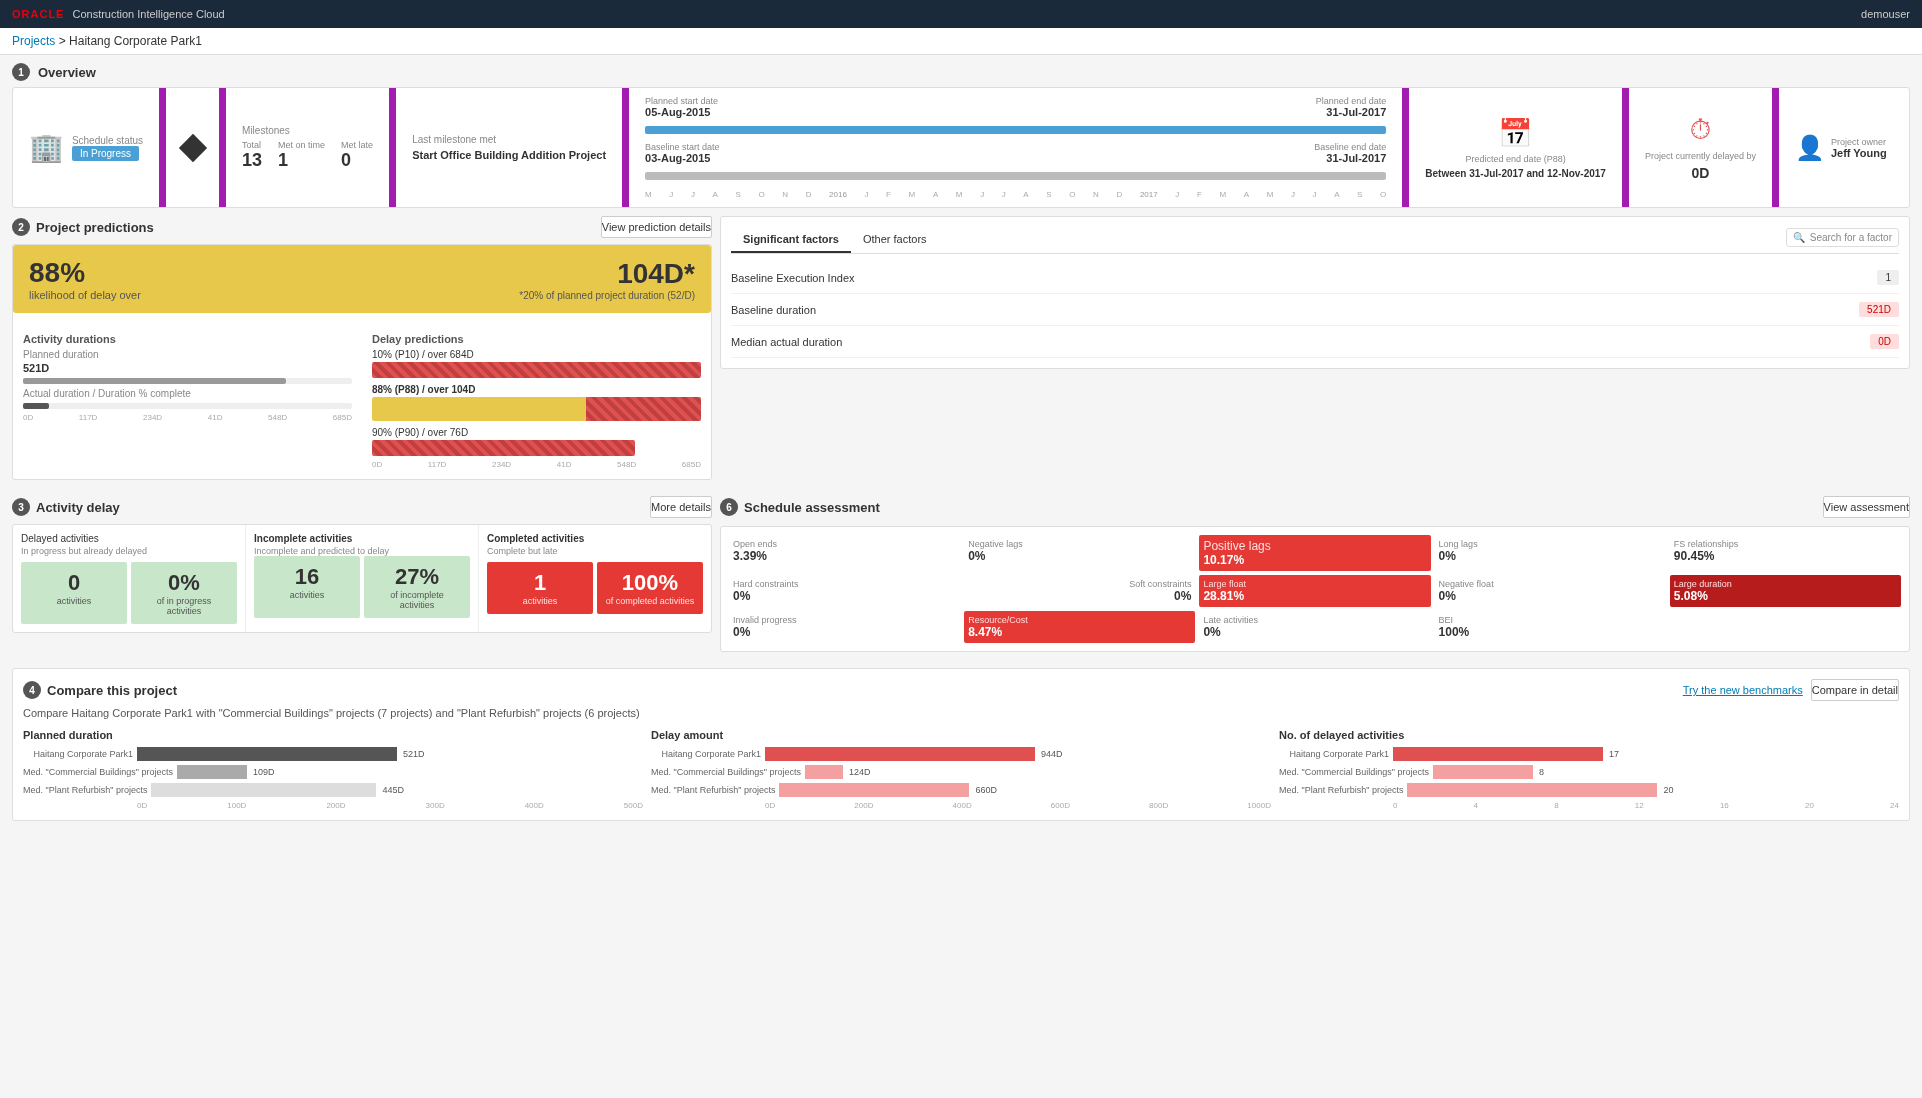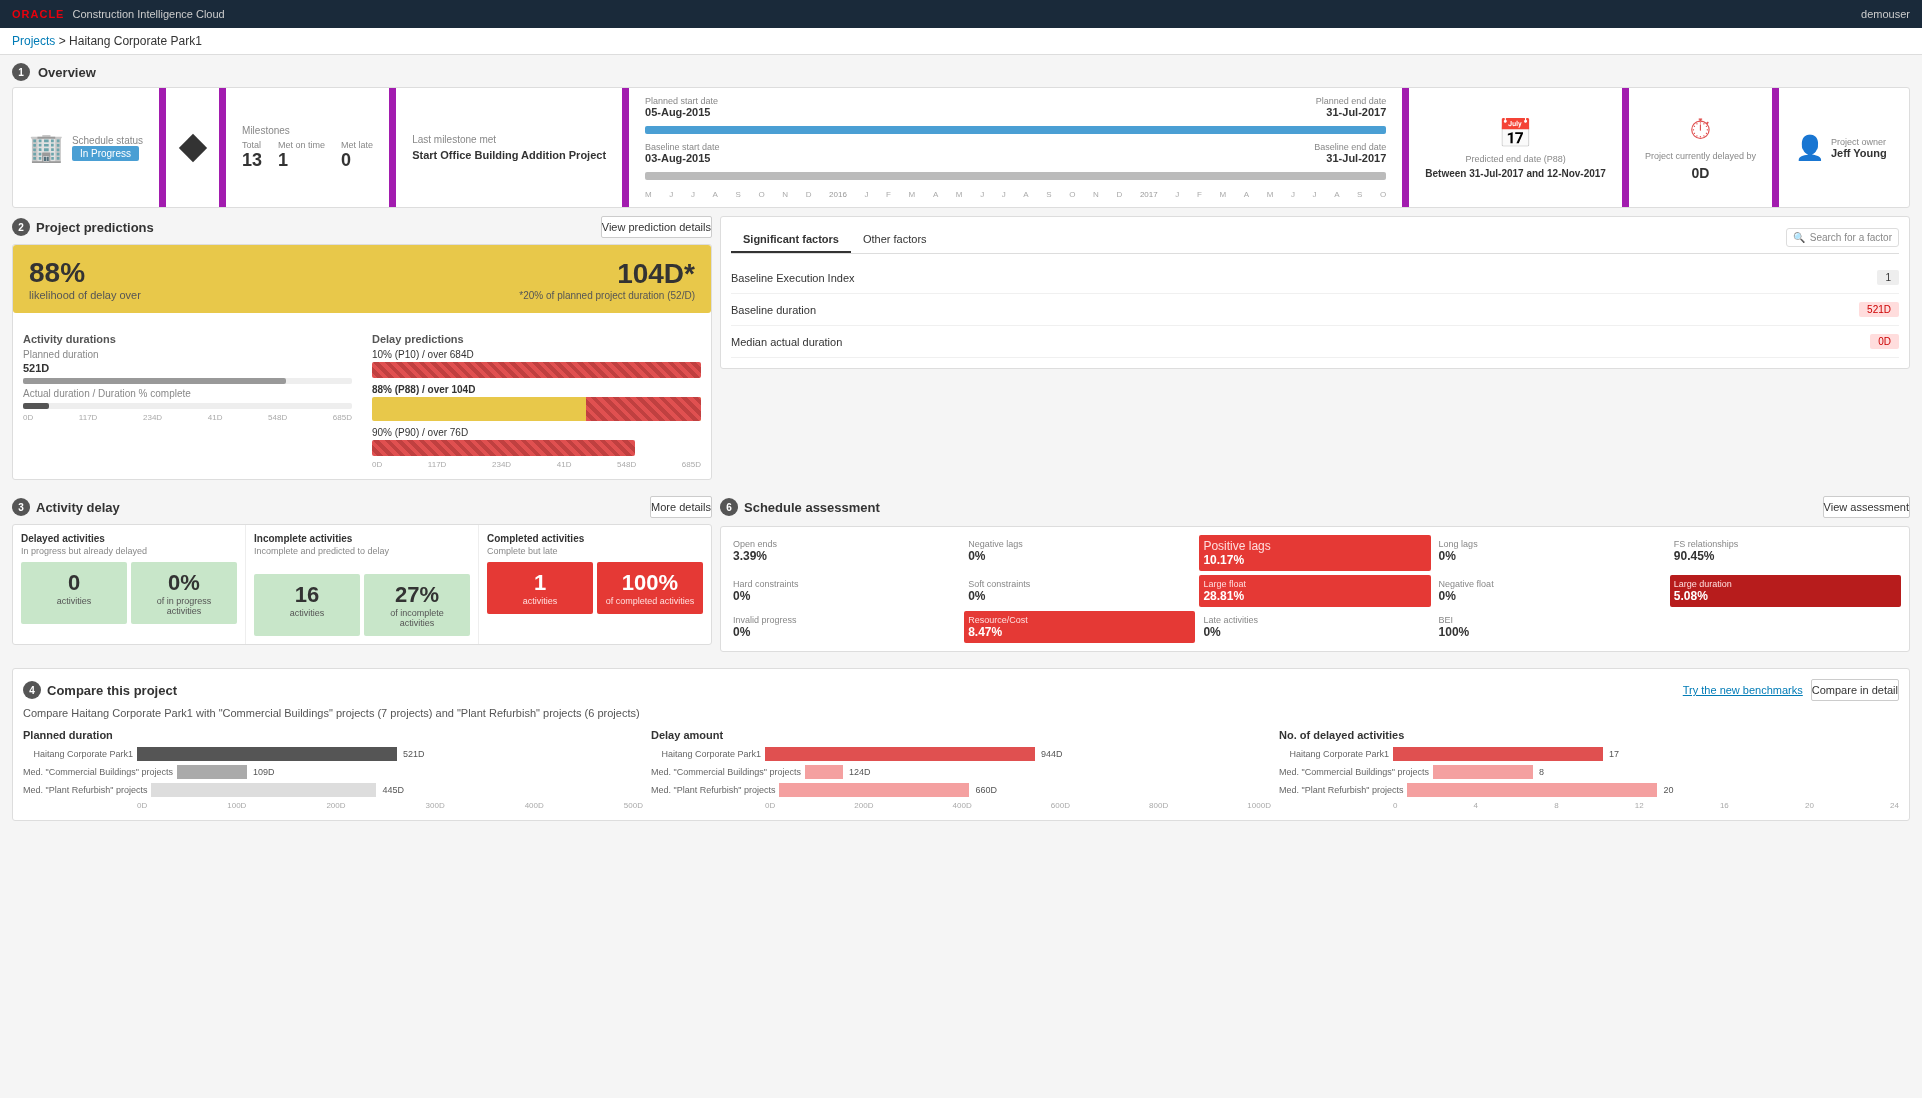--- a/index.html
+++ b/index.html
@@ -349,37 +349,37 @@
           <div class="section-number">3</div>
           <span class="section-title">Activity delay</span>
         </div>
         <button class="btn">More details</button>
       </div>
 
       <div class="card" style="padding:0;">
         <div style="display:flex;">
 
           <div style="flex:1; padding:8px; border-right:1px solid #eee;">
-            <div style="font-size:10px; font-weight:bold; margin-bottom:2px;">Delayed activities</div>
+            <div style="font-size:10px; font-weight:normal; margin-bottom:2px;">Delayed activities</div>
             <div style="font-size:9px; color:#888; margin-bottom:6px;">In progress but already delayed</div>
             <div style="display:flex; gap:4px;">
               <div style="flex:1; background:#c8e6c9; padding:8px; text-align:center; border-radius:2px;">
                 <div style="font-size:22px; font-weight:bold;">0</div>
                 <div style="font-size:9px; color:#555;">activities</div>
               </div>
               <div style="flex:1; background:#c8e6c9; padding:8px; text-align:center; border-radius:2px;">
                 <div style="font-size:22px; font-weight:bold;">0%</div>
                 <div style="font-size:9px; color:#555;">of in progress activities</div>
               </div>
             </div>
           </div>
 
           <div style="flex:1; padding:8px; border-right:1px solid #eee;">
             <div style="font-size:10px; font-weight:bold; margin-bottom:2px;">Incomplete activities</div>
-            <div style="font-size:9px; color:#888; margin-bottom:18px;">Incomplete and predicted to delay</div>
+            <div style="font-size:9px; color:#888; margin-bottom:0;">Incomplete and predicted to delay</div>
             <div style="display:flex; gap:4px;">
               <div style="flex:1; background:#c8e6c9; padding:8px; text-align:center; border-radius:2px;">
                 <div style="font-size:22px; font-weight:bold;">16</div>
                 <div style="font-size:9px; color:#555;">activities</div>
               </div>
               <div style="flex:1; background:#c8e6c9; padding:8px; text-align:center; border-radius:2px;">
                 <div style="font-size:22px; font-weight:bold;">27%</div>
                 <div style="font-size:9px; color:#555;">of incomplete activities</div>
               </div>
             </div>
@@ -433,21 +433,21 @@
           </div>
           <div style="padding:4px;">
             <div style="font-size:9px; color:#888;">FS relationships</div>
             <div style="font-size:12px; font-weight:bold;">90.45%</div>
           </div>
 
           <div style="padding:4px;">
             <div style="font-size:9px; color:#888;">Hard constraints</div>
             <div style="font-size:12px; font-weight:bold;">0%</div>
           </div>
-          <div style="padding:4px;">
+          <div style="padding:4px;text-align:right;">
             <div style="font-size:9px; color:#888;">Soft constraints</div>
             <div style="font-size:12px; font-weight:bold;">0%</div>
           </div>
           <div style="padding:4px; background:#e53935; border-radius:2px;">
             <div style="font-size:9px; color:#fdd;">Large float</div>
             <div style="font-size:12px; font-weight:bold; color:white;">28.81%</div>
           </div>
           <div style="padding:4px;">
             <div style="font-size:9px; color:#888;">Negative float</div>
             <div style="font-size:12px; font-weight:bold;">0%</div>

